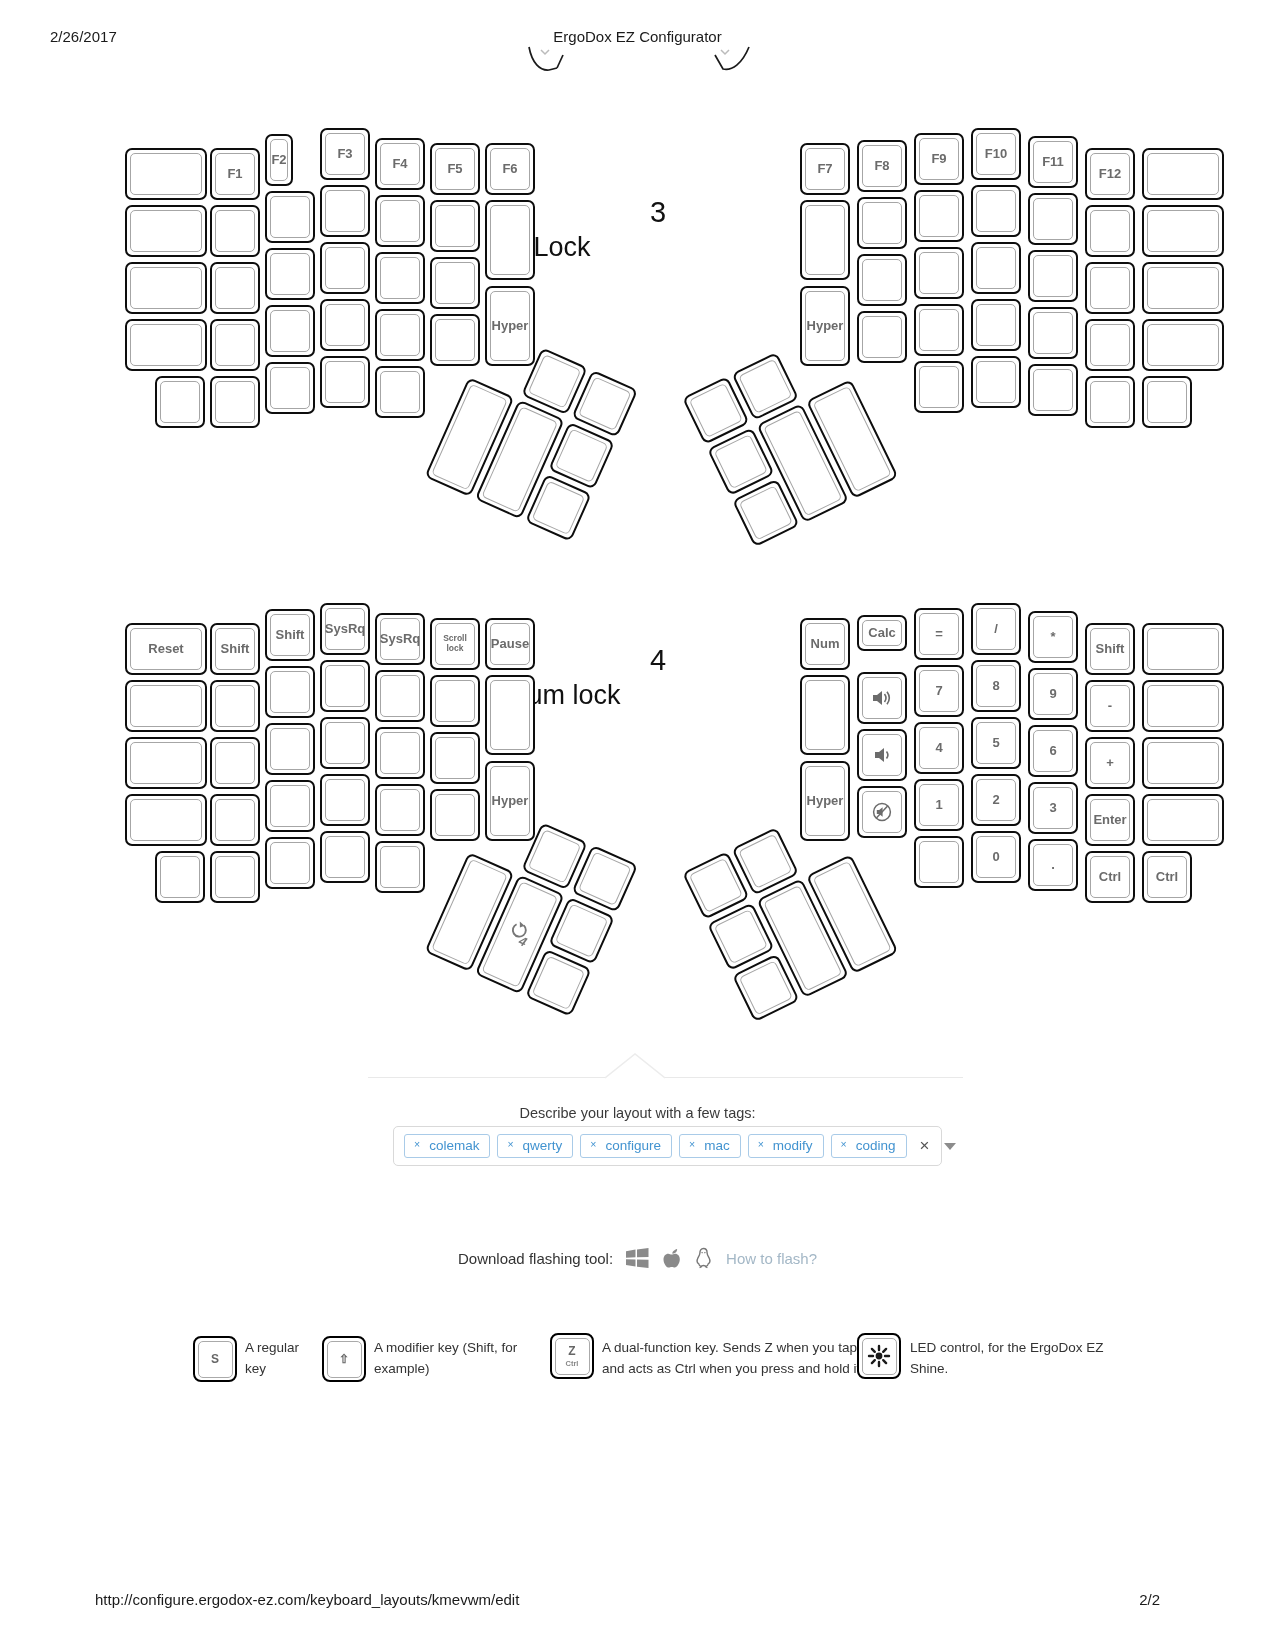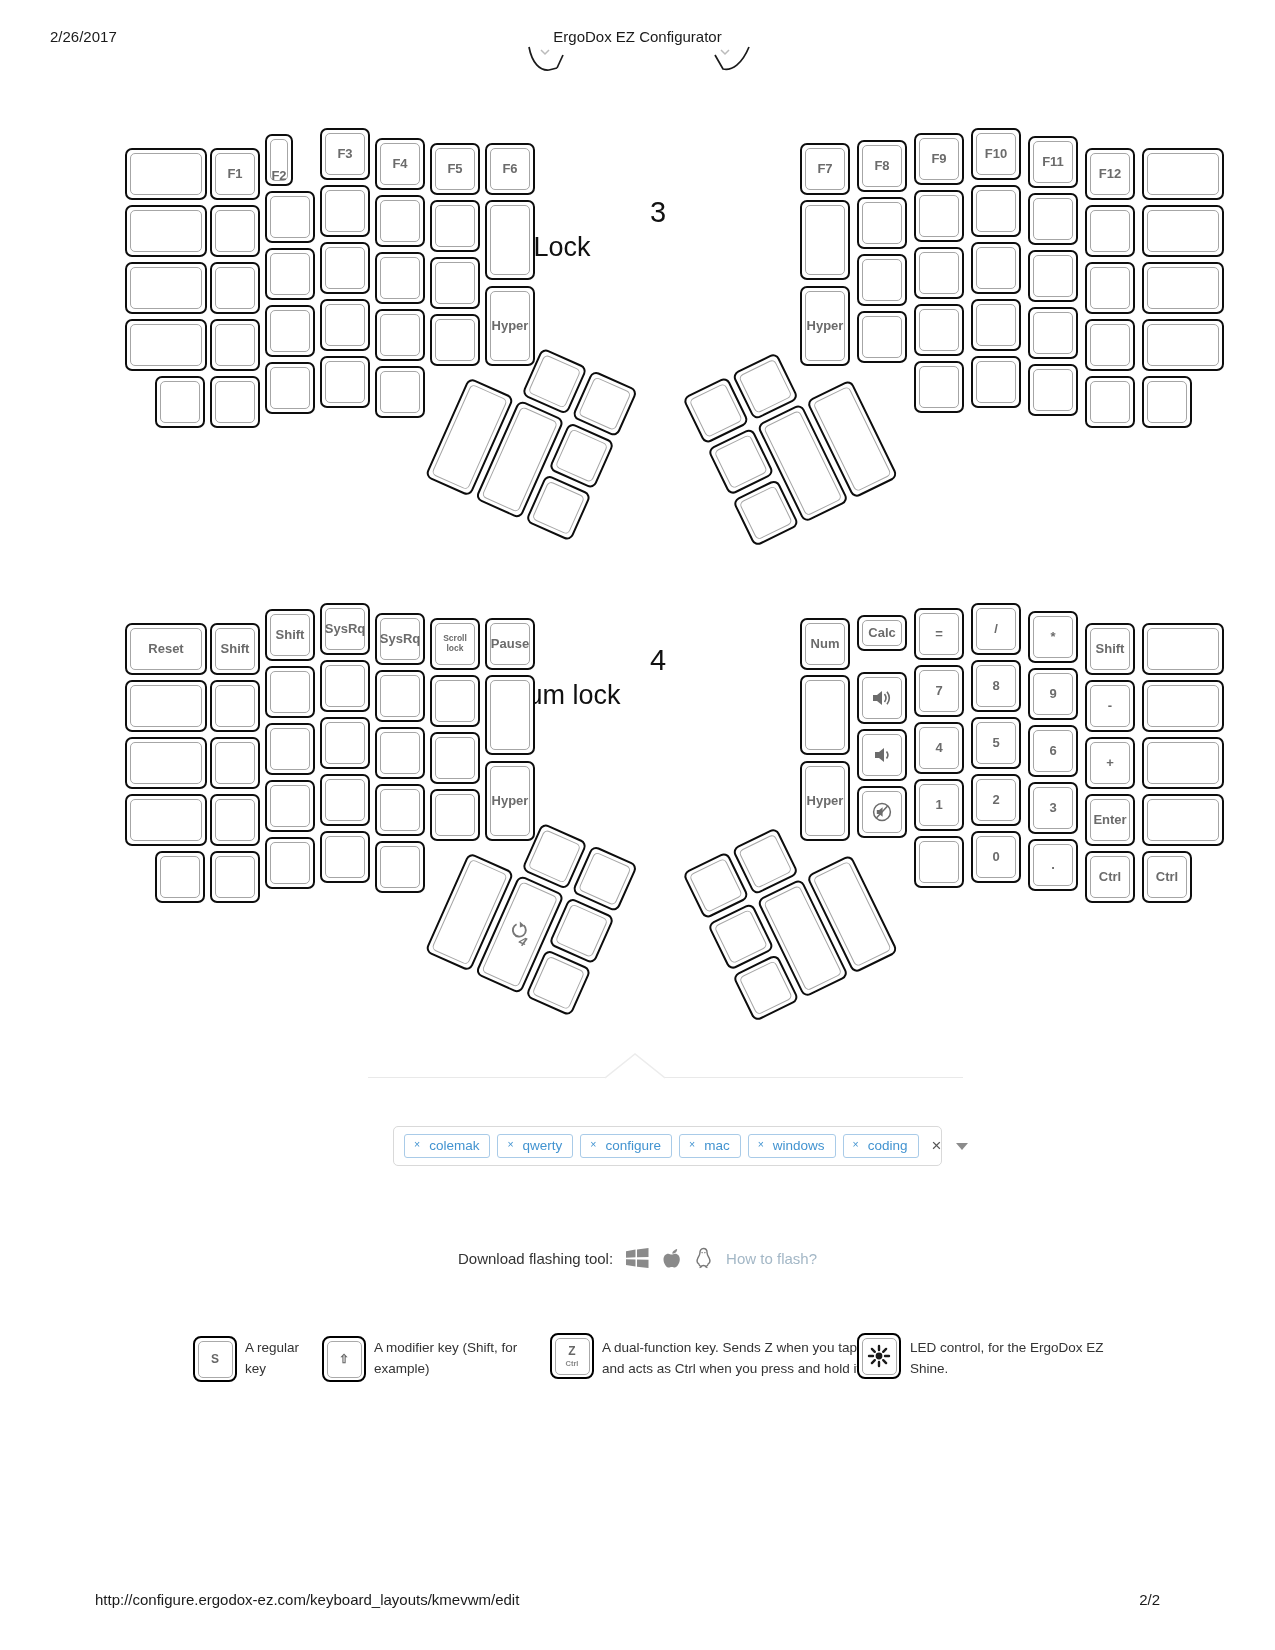--- a/index.html
+++ b/index.html
@@ -82,21 +82,21 @@
   </svg>
 
   <div id="keyboards">
       <div class="abs layer-num" style="left: 508px; top: 196px;">3</div>
       <div class="abs layer-name" style="left: 508px; top: 232px;">F-Lock</div>
       <div class="kb-group" style="left: 125px; top: 128px;">
         <div class="key" style="left: 0px; top: 20px; width: 82px; height: 52px;"></div>
         <div class="key" style="left: 85px; top: 20px; width: 50px; height: 52px;">
           <span class="key-label">F1</span>
         </div>
-        <div class="key" style="left: 140px; top: 6px; width: 28px; height: 52px; align-items: flex-end;">
+        <div class="key" style="left: 140px; top: 6px; width: 28px; height: 52px;">
           <span class="key-label">F2</span>
         </div>
         <div class="key" style="left: 195px; top: 0px; width: 50px; height: 52px;">
           <span class="key-label">F3</span>
         </div>
         <div class="key" style="left: 250px; top: 10px; width: 50px; height: 52px;">
           <span class="key-label">F4</span>
         </div>
         <div class="key" style="left: 305px; top: 15px; width: 50px; height: 52px;">
           <span class="key-label">F5</span>
@@ -375,41 +375,42 @@
         <div class="key" style="left: 0px; top: 114px; width: 50px; height: 52px;"></div>
       </div>
     </div>
 
   <div class="abs divider" style="left:368px;top:1077px;width:595px;"></div>
   <svg class="abs notch" width="60" height="26" viewBox="0 0 60 26">
     <path d="M0,25 L30,1 L60,25 Z" fill="#ffffff" stroke="none"></path>
     <path d="M0,25 L30,1 L60,25" fill="none" stroke="#ececec" stroke-width="1.5"></path>
   </svg>
 
+  <div class="abs tags-label">Describe your layout with a few tags:</div>
   <div class="abs tags-box">
     <span id="chips" style="display:flex;gap:7px;">
         <span class="chip">
           <span class="x">×</span>
           <span>colemak</span>
         </span>
         <span class="chip">
           <span class="x">×</span>
           <span>qwerty</span>
         </span>
         <span class="chip">
           <span class="x">×</span>
           <span>configure</span>
         </span>
         <span class="chip">
           <span class="x">×</span>
           <span>mac</span>
         </span>
         <span class="chip">
           <span class="x">×</span>
-          <span>windows</span>
+          <span>modify</span>
         </span>
         <span class="chip">
           <span class="x">×</span>
           <span>coding</span>
         </span>
       </span>
     <span class="tags-clear">×</span>
     <span class="caret"></span>
   </div>
 

